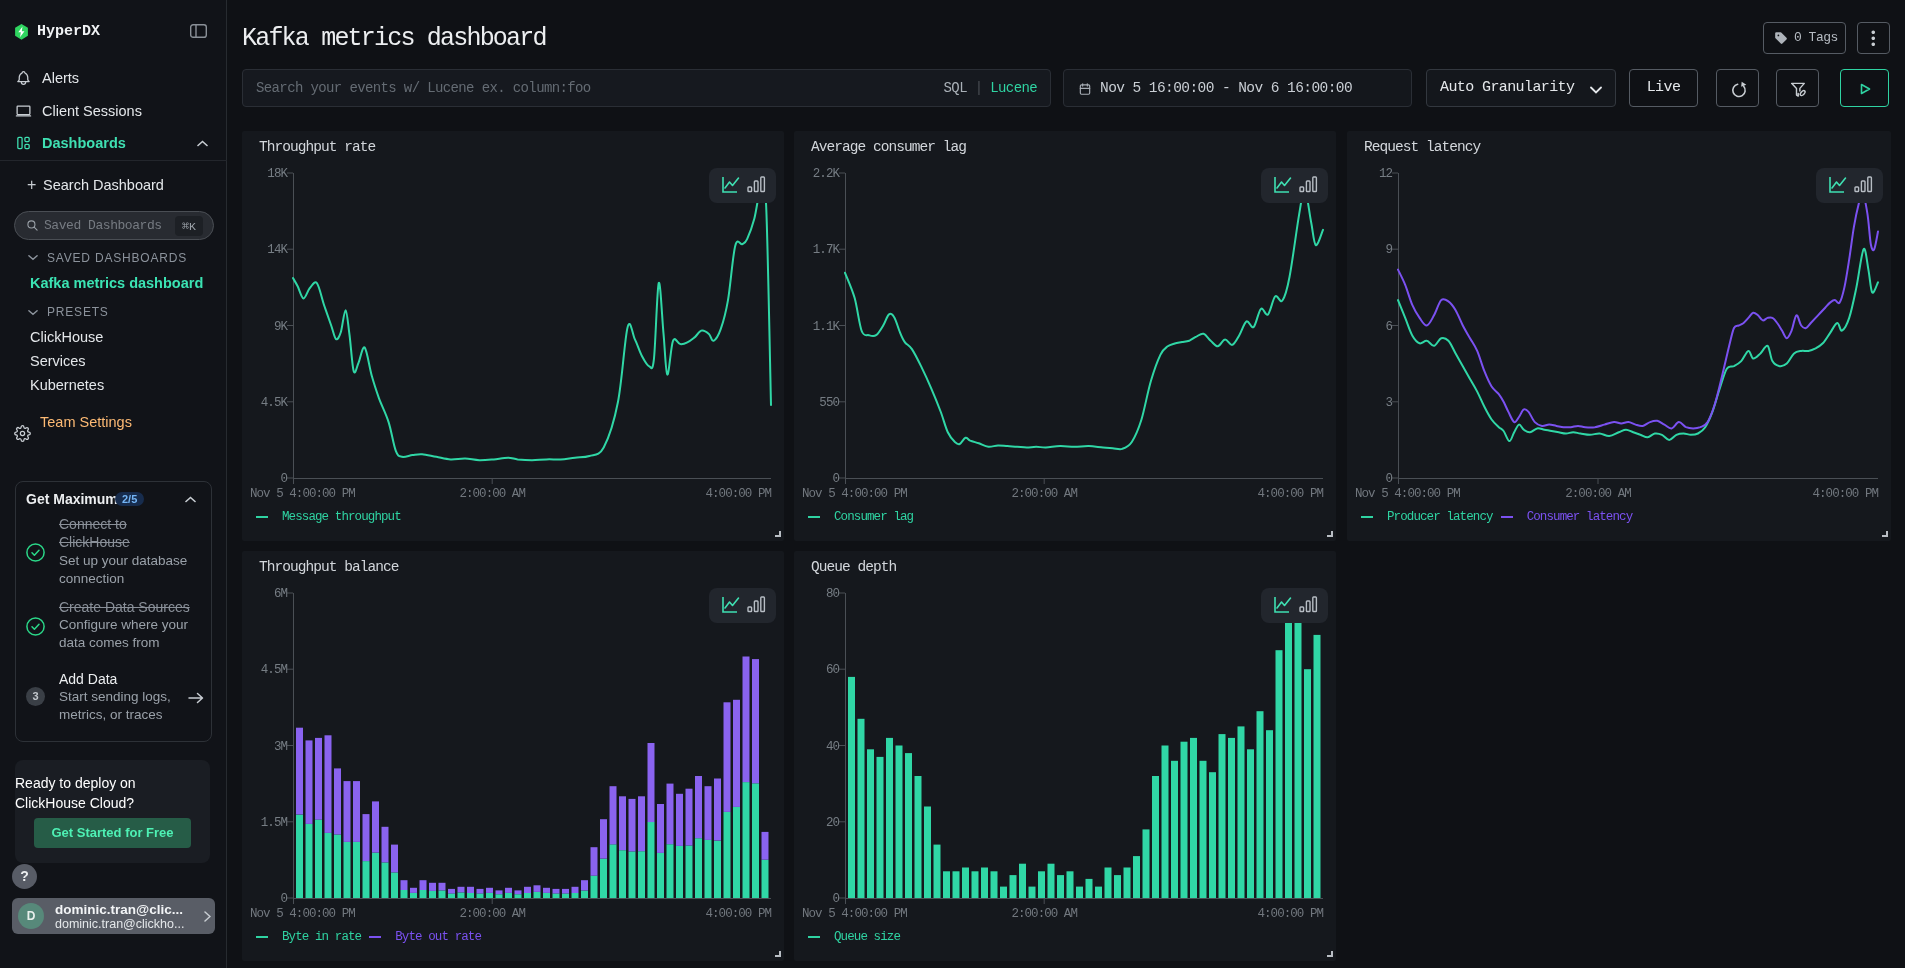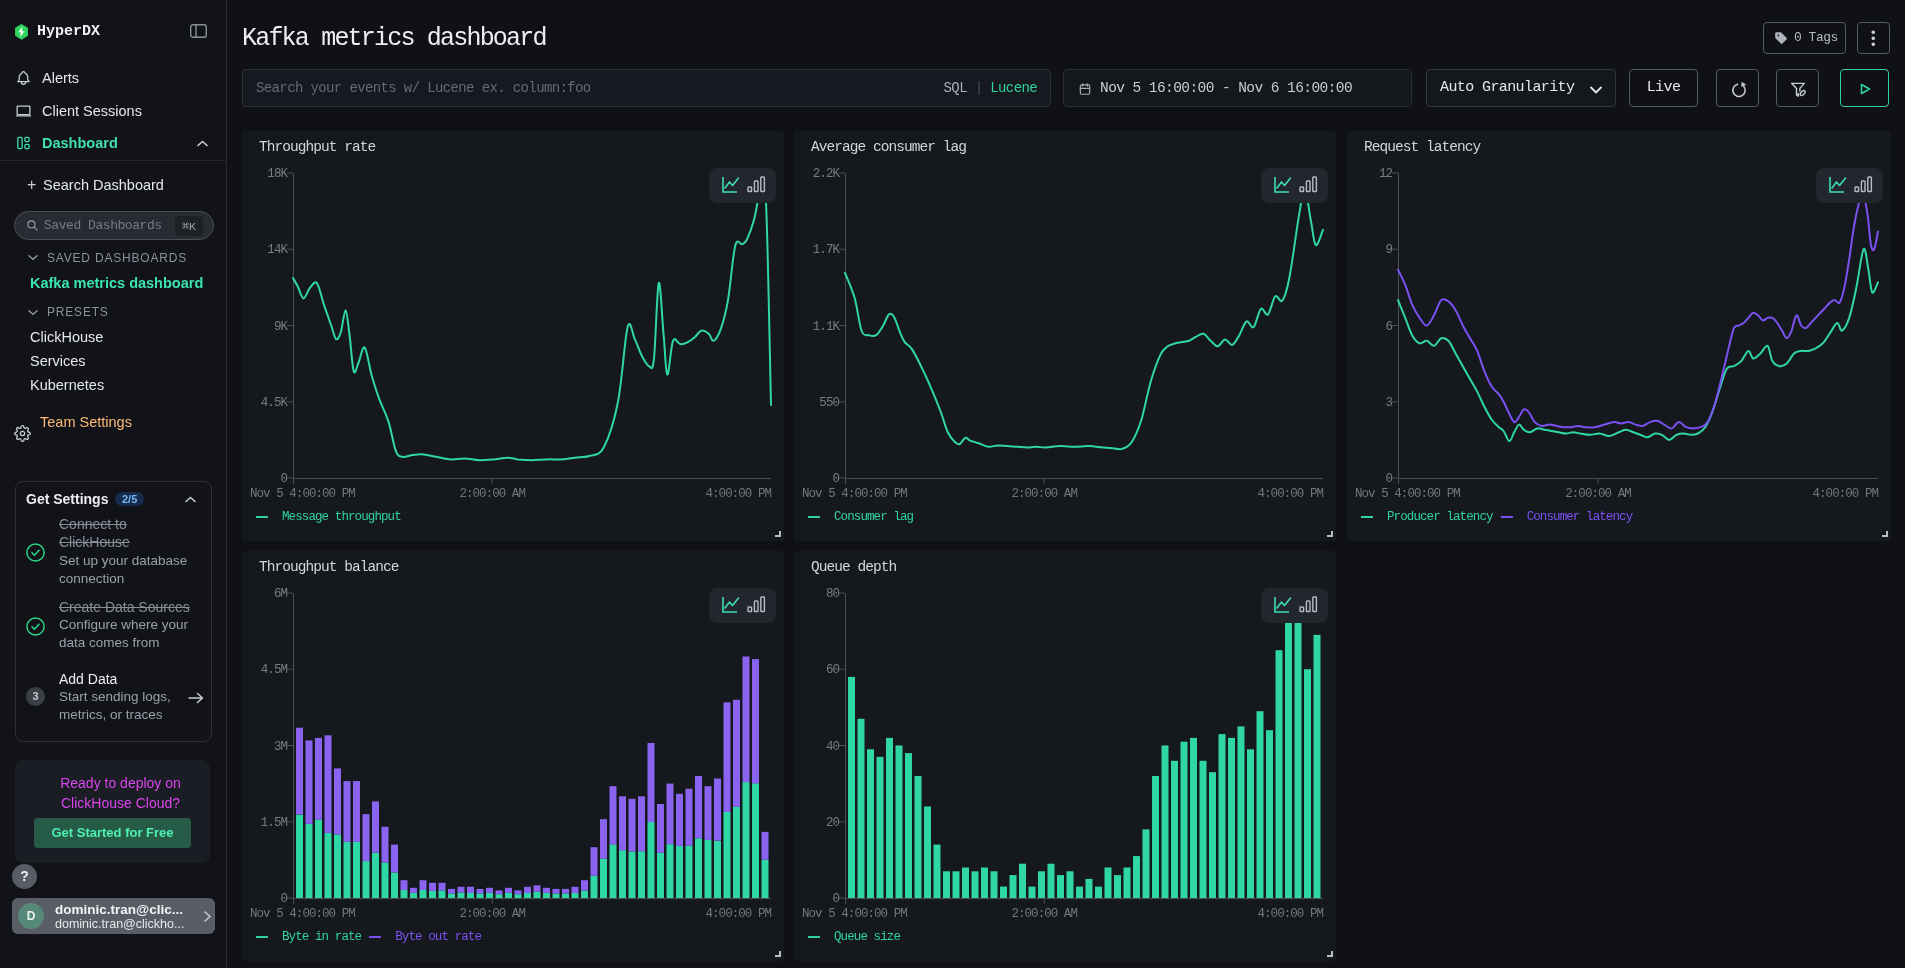--- a/index.html
+++ b/index.html
@@ -43,21 +43,21 @@
   <svg style="position:absolute;left:15px;top:102px" width="17" height="18" viewBox="0 0 24 24" fill="none" stroke="#c8cdd2" stroke-width="1.8" stroke-linecap="round" stroke-linejoin="round">
     <rect x="3" y="5" width="18" height="12" rx="1"></rect>
       <line x1="2" y1="19" x2="22" y2="19"></line>
   </svg>
   <div class="nav" style="top:102px">Client Sessions</div>
   <svg style="position:absolute;left:15px;top:134px" width="17" height="18" viewBox="0 0 24 24" fill="none" stroke="#3fe0b2" stroke-width="1.8" stroke-linecap="round" stroke-linejoin="round">
     <rect x="4" y="4" width="6" height="16" rx="1.5"></rect>
       <rect x="14" y="4" width="6" height="6" rx="1.5"></rect>
       <rect x="14" y="14" width="6" height="6" rx="1.5"></rect>
   </svg>
-  <div class="nav" style="top:134px;color:#3fe0b2;font-weight:bold">Dashboard</div>
+  <div class="nav" style="top:134px;color:#3fe0b2;font-weight:bold">Dashboards</div>
   <svg style="position:absolute;left:197px;top:140px" width="11" height="7" viewBox="0 0 11 7" fill="none" stroke="#c8cdd2" stroke-width="1.6" stroke-linecap="round">
       <path d="M1 5.5 L5.5 1.5 L10 5.5"></path>
     </svg>
 
   <div style="position:absolute;left:0;top:160px;width:227px;border-top:1px solid #23262c"></div>
 
   <div style="position:absolute;left:27px;top:176px;width:14px;color:#c8cdd2;font-size:16px">+</div>
   <div style="position:absolute;left:43px;top:177px;font-size:14.5px;color:#e4e7ea">Search Dashboard</div>
 
   <div style="position:absolute;left:14px;top:211px;width:200px;height:29px;border:1px solid #4a4e54;border-radius:15px;background:#282b31">
@@ -83,21 +83,21 @@
   <div style="position:absolute;left:30px;top:353px;font-size:14.5px;color:#e4e7ea">Services</div>
   <div style="position:absolute;left:30px;top:377px;font-size:14.5px;color:#e4e7ea">Kubernetes</div>
 
   <svg style="position:absolute;left:14px;top:425px" width="17" height="17" viewBox="0 0 24 24" fill="none" stroke="#c8cdd2" stroke-width="1.8" stroke-linecap="round" stroke-linejoin="round">
     <circle cx="12" cy="12" r="3"></circle>
     <path d="M19.4 15a1.65 1.65 0 0 0 .33 1.82l.06.06a2 2 0 1 1-2.83 2.83l-.06-.06a1.65 1.65 0 0 0-1.82-.33 1.65 1.65 0 0 0-1 1.51V21a2 2 0 1 1-4 0v-.09A1.65 1.65 0 0 0 9 19.4a1.65 1.65 0 0 0-1.82.33l-.06.06a2 2 0 1 1-2.83-2.83l.06-.06a1.65 1.65 0 0 0 .33-1.82 1.65 1.65 0 0 0-1.51-1H3a2 2 0 1 1 0-4h.09A1.65 1.65 0 0 0 4.6 9a1.65 1.65 0 0 0-.33-1.82l-.06-.06a2 2 0 1 1 2.83-2.83l.06.06a1.65 1.65 0 0 0 1.82.33H9a1.65 1.65 0 0 0 1-1.51V3a2 2 0 1 1 4 0v.09a1.65 1.65 0 0 0 1 1.51 1.65 1.65 0 0 0 1.82-.33l.06-.06a2 2 0 1 1 2.83 2.83l-.06.06a1.65 1.65 0 0 0-.33 1.82V9a1.65 1.65 0 0 0 1.51 1H21a2 2 0 1 1 0 4h-.09a1.65 1.65 0 0 0-1.51 1z"></path>
   </svg>
   <div style="position:absolute;left:40px;top:414px;font-size:14.5px;color:#fdba74">Team Settings</div>
 
   <div style="position:absolute;left:15px;top:481px;width:197px;height:261px;border:1px solid #2d3137;border-radius:8px">
-    <div style="position:absolute;left:10px;top:9px;font-size:14px;font-weight:bold;color:#eceef0">Get Settings</div>
+    <div style="position:absolute;left:10px;top:9px;font-size:14px;font-weight:bold;color:#eceef0">Get Maximum</div>
     <span style="position:absolute;left:99px;top:10px;font-size:11px;font-weight:bold;color:#74b5f5;background:#172c4d;border-radius:8px;padding:1px 7px">2/5</span>
     <svg style="position:absolute;left:169px;top:14px" width="11" height="7" viewBox="0 0 11 7" fill="none" stroke="#c8cdd2" stroke-width="1.6" stroke-linecap="round">
         <path d="M1 5.5 L5.5 1.5 L10 5.5"></path>
       </svg>
 
     <svg style="position:absolute;left:10px;top:61px" width="19" height="19" viewBox="0 0 19 19" fill="none">
         <circle cx="9.5" cy="9.5" r="8.6" stroke="#2bd889" stroke-width="1.5"></circle>
         <path d="M6 9.8 l2.4 2.4 4.6-5" stroke="#2bd889" stroke-width="1.5" stroke-linecap="round" stroke-linejoin="round"></path>
       </svg>
     <div class="gs-t" style="top:33px"><s>Connect to<br>ClickHouse</s></div>
@@ -112,21 +112,21 @@
 
     <div style="position:absolute;left:10px;top:205px;width:19px;height:19px;border-radius:50%;background:#3a3f46;color:#c3c8cd;font-size:11px;font-weight:bold;text-align:center;line-height:19px">3</div>
     <div class="gs-t" style="top:188px;color:#eceef0">Add Data</div>
     <div class="gs-d" style="top:206px">Start sending logs,<br>metrics, or traces</div>
     <svg style="position:absolute;left:172px;top:210px" width="16" height="12" viewBox="0 0 16 12" fill="none" stroke="#c8cdd2" stroke-width="1.5" stroke-linecap="round" stroke-linejoin="round">
         <path d="M1 6 h13 M9.5 1.5 L14.5 6 L9.5 10.5"></path>
       </svg>
   </div>
 
   <div style="position:absolute;left:15px;top:760px;width:195px;height:103px;border-radius:8px;background:#1a1d23">
-    <div style="position:absolute;left:8px;top:13px;width:100%;text-align:center;font-size:14px;color:#d946ef;line-height:20px">Ready to deploy on<br>ClickHouse Cloud?</div>
+    <div style="position:absolute;left:0;top:13px;width:100%;text-align:left;font-size:14px;color:#ffffff;line-height:20px">Ready to deploy on<br>ClickHouse Cloud?</div>
     <div style="position:absolute;left:19px;top:58px;width:157px;height:30px;background:#265c47;border-radius:4px;color:#4ef0b4;font-size:13px;font-weight:bold;text-align:center;line-height:30px">Get Started for Free</div>
   </div>
 
   <div style="position:absolute;left:12px;top:864px;width:25px;height:25px;border-radius:50%;background:#585c66;color:#eceef0;font-size:14px;font-weight:bold;text-align:center;line-height:25px">?</div>
 
   <div style="position:absolute;left:12px;top:898px;width:203px;height:36px;border-radius:6px;background:#595d66">
     <div style="position:absolute;left:6px;top:5px;width:26px;height:26px;border-radius:50%;background:#57897a;color:#e8f0ec;font-size:12px;font-weight:bold;text-align:center;line-height:26px">D</div>
     <div style="position:absolute;left:43px;top:4px;font-size:13.5px;font-weight:bold;color:#f2f4f6">dominic.tran@clic...</div>
     <div style="position:absolute;left:43px;top:19px;font-size:12.5px;color:#e4e7ea">dominic.tran@clickho...</div>
     <svg style="position:absolute;left:192px;top:13px" width="7" height="11" viewBox="0 0 7 11" fill="none" stroke="#c8cdd2" stroke-width="1.5" stroke-linecap="round">

